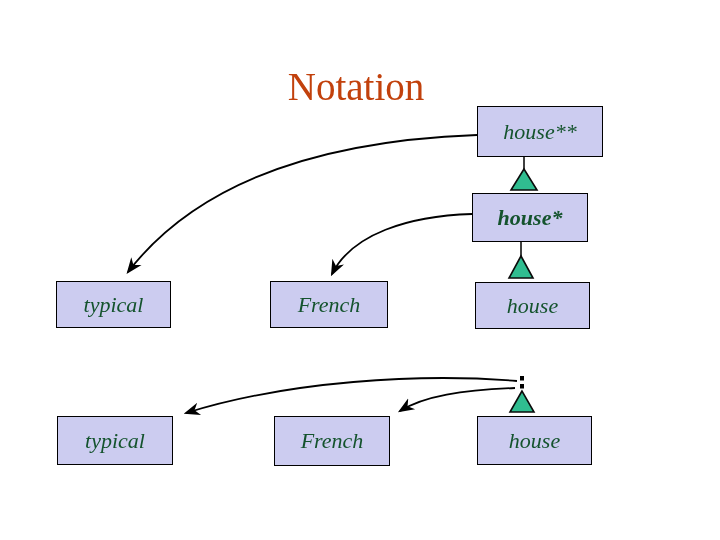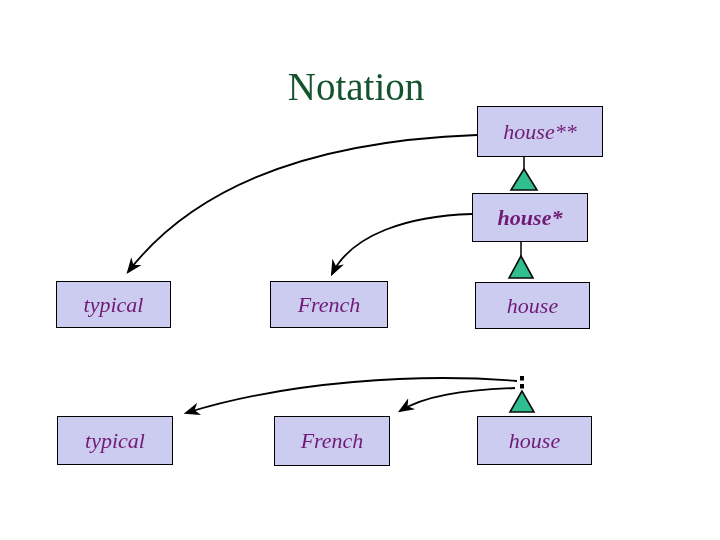--- a/index.html
+++ b/index.html
@@ -22,30 +22,30 @@
     width: 720px;
     height: 540px;
   }
   .slide-title {
     position: absolute;
     left: 240px;
     top: 64px;
     width: 232px;
     text-align: center;
     font-size: 39px;
-    color: #14532d;
+    color: #c2410c;
     font-family: "Liberation Serif", serif;
     white-space: nowrap;
   }
   .node-box {
     position: absolute;
     box-sizing: border-box;
     background: #ccccf0;
     border: 1.5px solid #000000;
-    color: #701a75;
+    color: #14532d;
     font-style: italic;
     font-size: 22px;
     font-family: "Liberation Serif", serif;
     display: flex;
     align-items: center;
     justify-content: center;
     white-space: nowrap;
   }
   
   .pos-house2   { left: 477px; top: 106px; width: 126px; height: 51px; }

